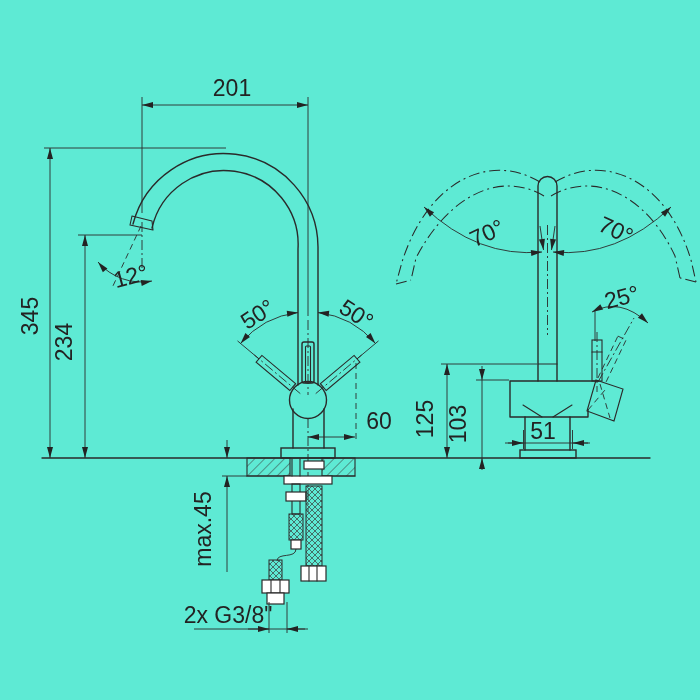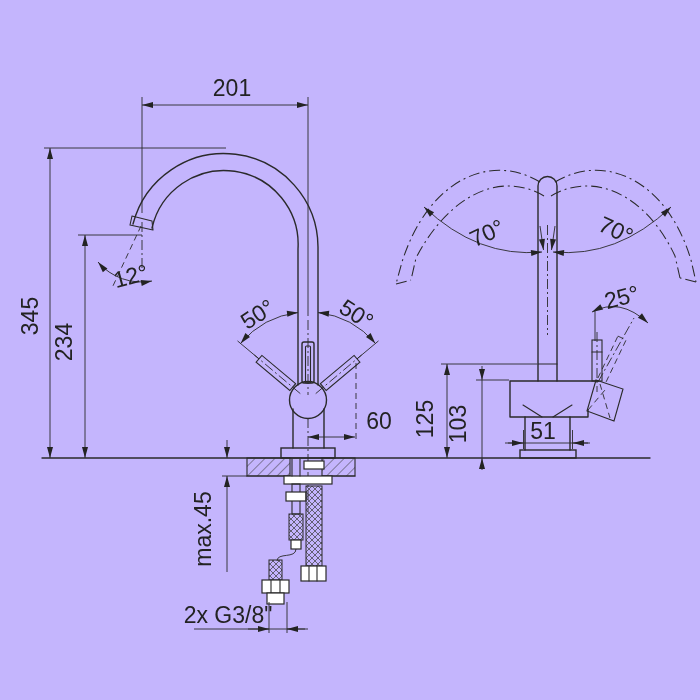--- a/index.html
+++ b/index.html
@@ -1,16 +1,16 @@
 <!DOCTYPE html>
 <html><head>
 <meta charset="utf-8">
 <style>
   html,body{margin:0;padding:0;background:#ffffff;}
-  .sheet{width:700px;height:700px;background:#c4b5fd;position:relative;overflow:hidden;}
+  .sheet{width:700px;height:700px;background:#5eead4;position:relative;overflow:hidden;}
   svg{display:block;}
   .dim{font-family:"Liberation Sans",sans-serif;font-size:23px;fill:#232323;}
   .obj{stroke:#2a2a2a;stroke-width:1.4;fill:none;stroke-linecap:round;}
   .obj2{stroke:#2a2a2a;stroke-width:1.1;fill:none;stroke-linecap:round;}
   .thin{stroke:#2a2a2a;stroke-width:0.9;fill:none;}
   .cl{stroke:#2a2a2a;stroke-width:0.9;fill:none;stroke-dasharray:10 3 2 3;}
   .dash{stroke:#2a2a2a;stroke-width:0.9;fill:none;stroke-dasharray:6 4;}
   .ghost{stroke:#2a2a2a;stroke-width:1.05;fill:none;stroke-dasharray:11 4 2 4;}
   .hfill{fill:url(#hatch);stroke:#2a2a2a;stroke-width:1.1;}
   .bfill{fill:url(#braid);stroke:#2a2a2a;stroke-width:1.0;}

